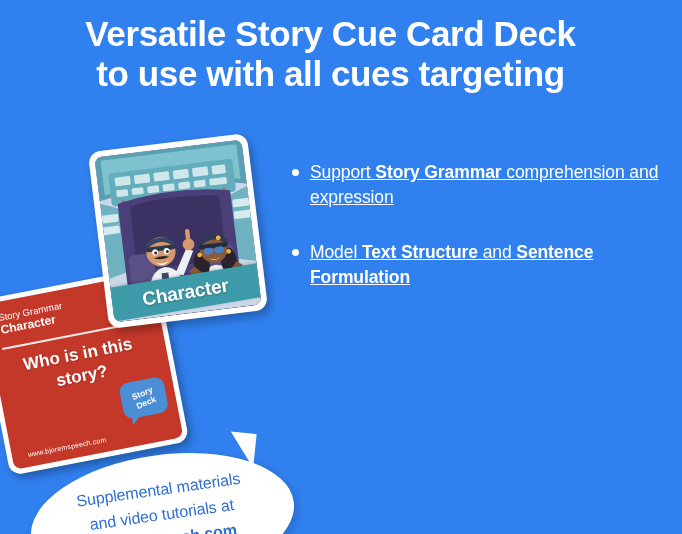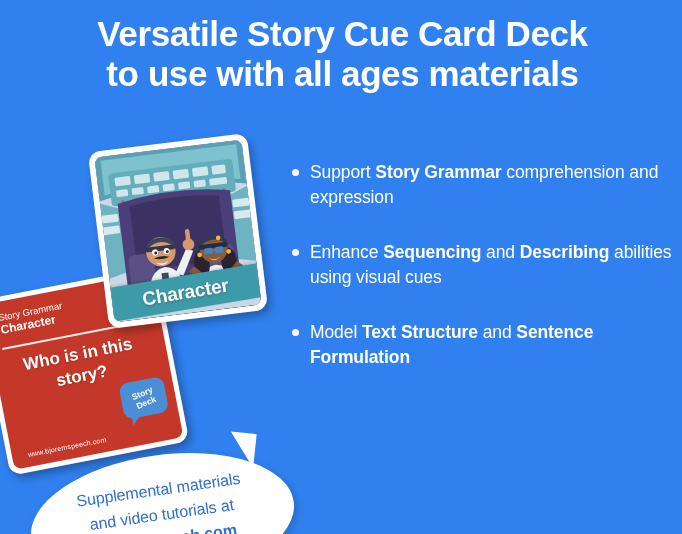--- a/index.html
+++ b/index.html
@@ -21,21 +21,20 @@
     top: 14px;
     left: 0;
     width: 661px;
     text-align: center;
     color: #ffffff;
     font-size: 35px;
     font-weight: bold;
     line-height: 40px;
     letter-spacing: -0.4px;
     z-index: 6;
-    padding-left: 12px;
   }
   .headline .hl-line { display: block; white-space: nowrap; }
 
   
   .bullets {
     position: absolute;
     left: 292px;
     top: 160px;
     width: 390px;
     z-index: 6;
@@ -52,20 +51,21 @@
     background: #ffffff;
     margin-top: 9px;
     margin-right: 11px;
     flex: 0 0 auto;
   }
   .bullet-text {
     color: #ffffff;
     font-size: 17.5px;
     line-height: 25px;
     letter-spacing: -0.1px;
+    text-decoration: underline;
   }
   .bullet-text b { font-weight: bold; }
 
   
   .cards { position: absolute; left: 0; top: 0; width: 300px; height: 534px; z-index: 4; }
 
   
   .photo-card {
     position: absolute;
     left: 98px;
@@ -235,34 +235,30 @@
     line-height: 25px;
     letter-spacing: -0.1px;
   }
   .bubble-text .bb-strong { font-weight: bold; }
 </style>
 </head>
 <body>
 
 <div class="headline">
   <span class="hl-line">Versatile Story Cue Card Deck</span>
-  <span class="hl-line">to use with all ages materials</span>
+  <span class="hl-line">to use with all cues targeting</span>
 </div>
 
 <div class="bullets">
 
   <div class="bullet-item">
     <span class="bullet-dot"></span>
     <div class="bullet-text"><span>Support </span><b>Story Grammar</b><span></span><b></b><span> comprehension and expression</span></div>
   </div>
 
-  <div class="bullet-item">
-    <span class="bullet-dot"></span>
-    <div class="bullet-text"><span>Enhance </span><b>Sequencing</b><span> and </span><b>Describing</b><span> abilities using visual cues</span></div>
-  </div>
 
   <div class="bullet-item">
     <span class="bullet-dot"></span>
     <div class="bullet-text"><span>Model </span><b>Text Structure</b><span> and </span><b>Sentence Formulation</b><span></span></div>
   </div>
 
 
 </div>
 
 <div class="cards">

